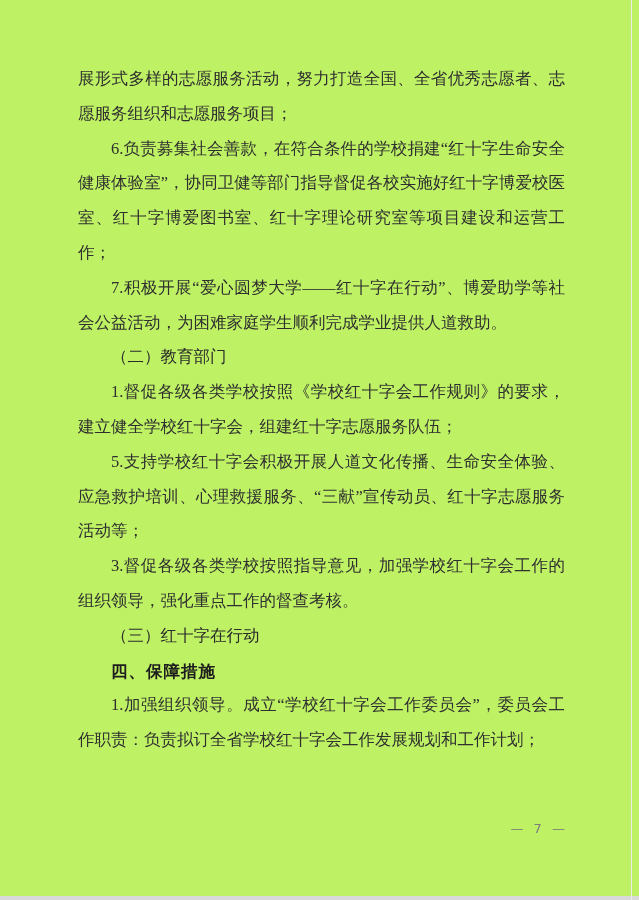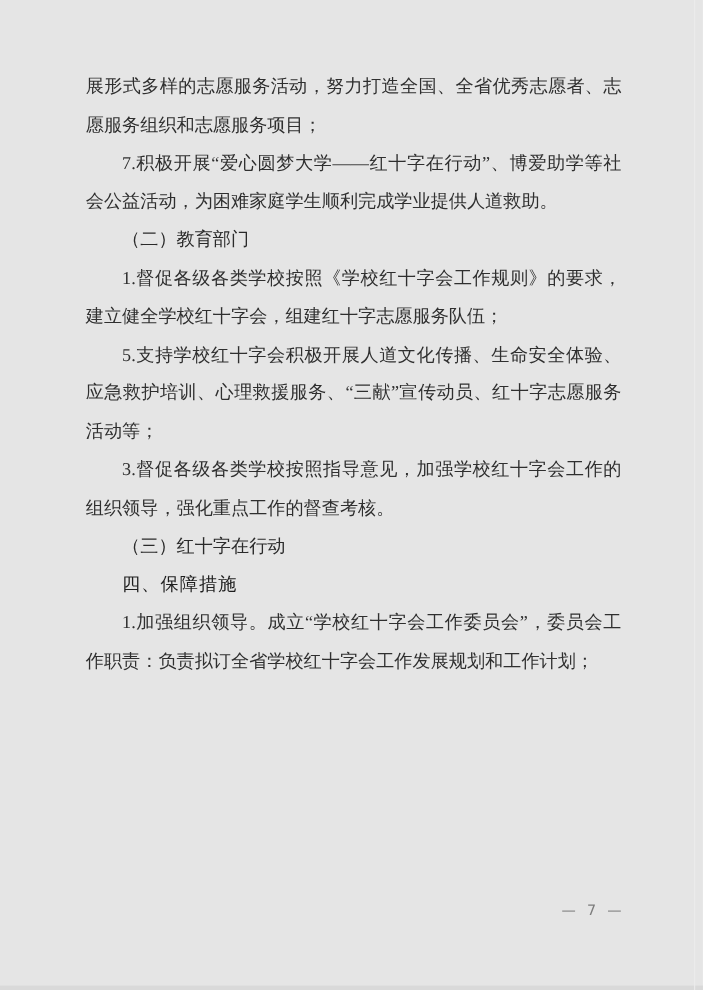--- a/index.html
+++ b/index.html
@@ -4,21 +4,21 @@
 <style>
   html, body {
     margin: 0;
     padding: 0;
     background: #ffffff;
   }
   .page {
     position: relative;
     width: 639px;
     height: 900px;
-    background: #e5e5e5;
+    background: #bef264;
     overflow: hidden;
     font-family: "Liberation Serif", serif;
   }
   .text-block {
     position: absolute;
     left: 78px;
     top: 62px;
     width: 487px;
     font-size: 16.5px;
     line-height: 34.8px;
@@ -33,21 +33,21 @@
   }
   .text-block p.noindent {
     text-indent: 0;
   }
   .text-block p.subheading {
     
     color: #2a2a2a;
   }
   .text-block p.heading {
     font-family: "Liberation Sans", sans-serif;
-    font-weight: 400;
+    font-weight: 700;
     color: #1d1d1d;
     letter-spacing: 1px;
   }
   .page-number {
     position: absolute;
     top: 821px;
     left: 78px;
     width: 490px;
     text-align: right;
     font-size: 13px;
@@ -71,20 +71,21 @@
     height: 100%;
     background: #ececec;
   }
 </style>
 </head>
 <body>
 
 <div class="page">
   <div class="text-block">
     <p class="noindent">展形式多样的志愿服务活动，努力打造全国、全省优秀志愿者、志愿服务组织和志愿服务项目；</p>
+    <p>6.负责募集社会善款，在符合条件的学校捐建“红十字生命安全健康体验室”，协同卫健等部门指导督促各校实施好红十字博爱校医室、红十字博爱图书室、红十字理论研究室等项目建设和运营工作；</p>
     <p>7.积极开展“爱心圆梦大学——红十字在行动”、博爱助学等社会公益活动，为困难家庭学生顺利完成学业提供人道救助。</p>
     <p class="subheading">（二）教育部门</p>
     <p>1.督促各级各类学校按照《学校红十字会工作规则》的要求，建立健全学校红十字会，组建红十字志愿服务队伍；</p>
     <p>5.支持学校红十字会积极开展人道文化传播、生命安全体验、应急救护培训、心理救援服务、“三献”宣传动员、红十字志愿服务活动等；</p>
     <p>3.督促各级各类学校按照指导意见，加强学校红十字会工作的组织领导，强化重点工作的督查考核。</p>
     <p class="subheading">（三）红十字在行动</p>
     <p class="heading">四、保障措施</p>
     <p>1.加强组织领导。成立“学校红十字会工作委员会”，委员会工作职责：负责拟订全省学校红十字会工作发展规划和工作计划；</p>
   </div>
 

